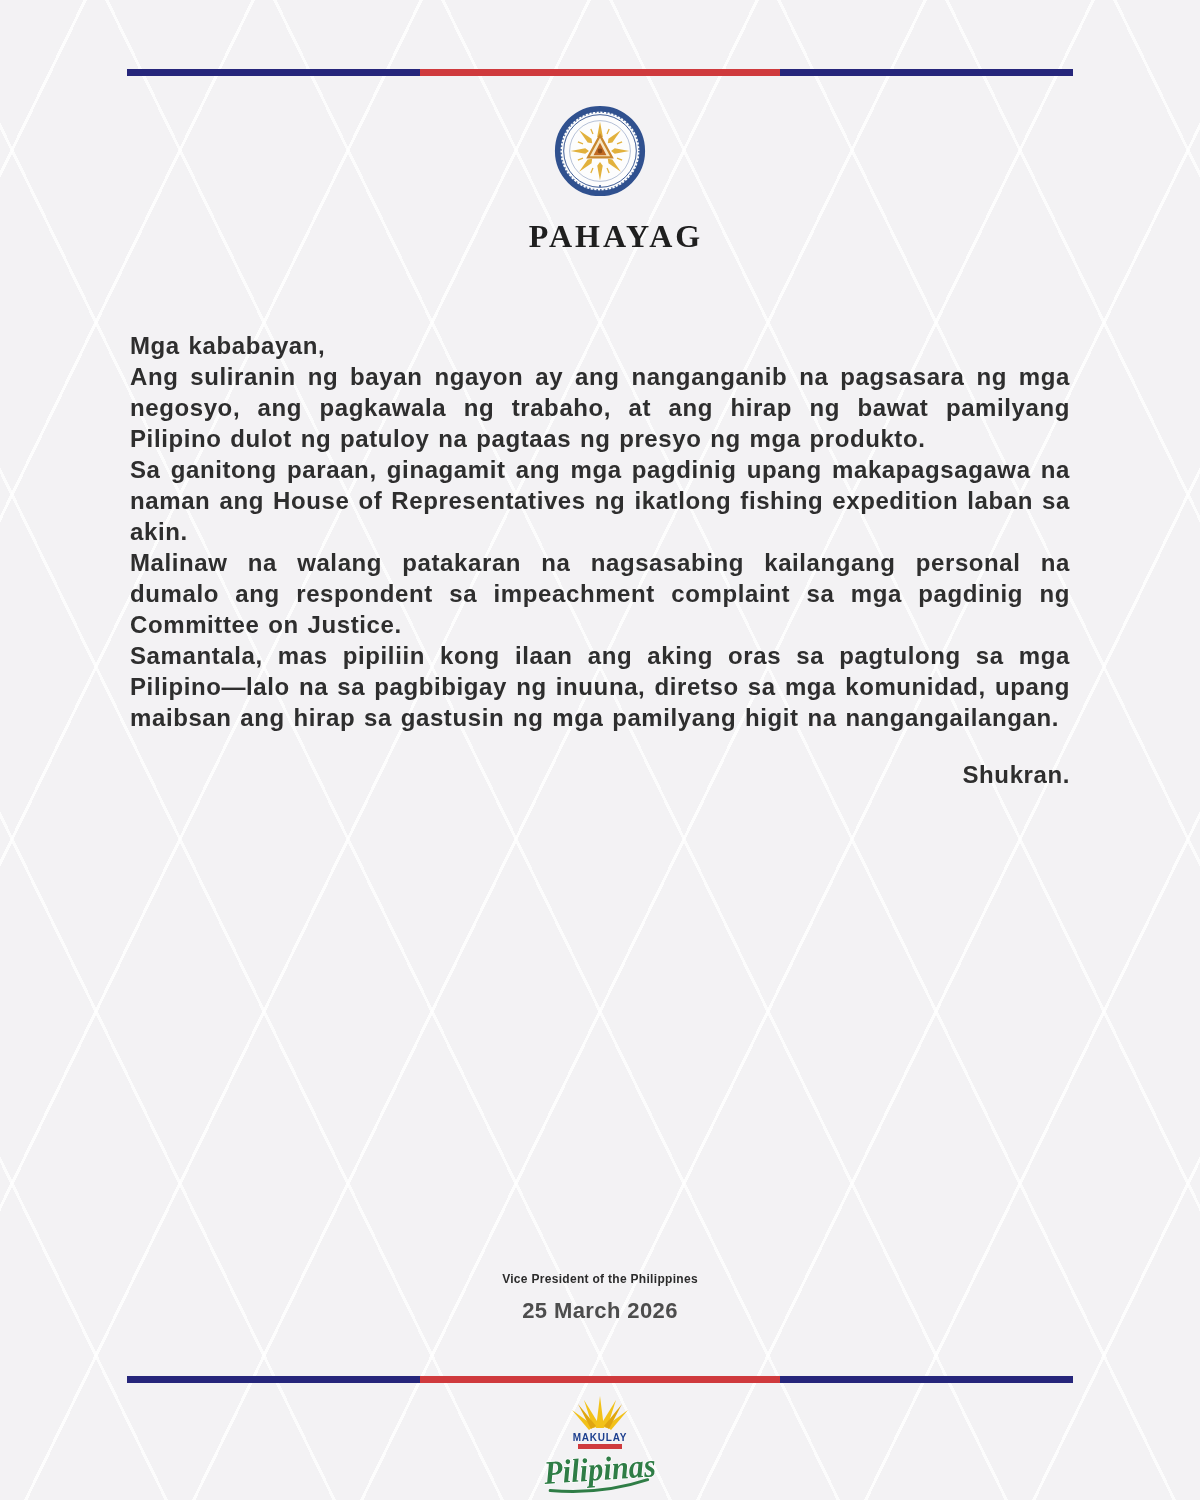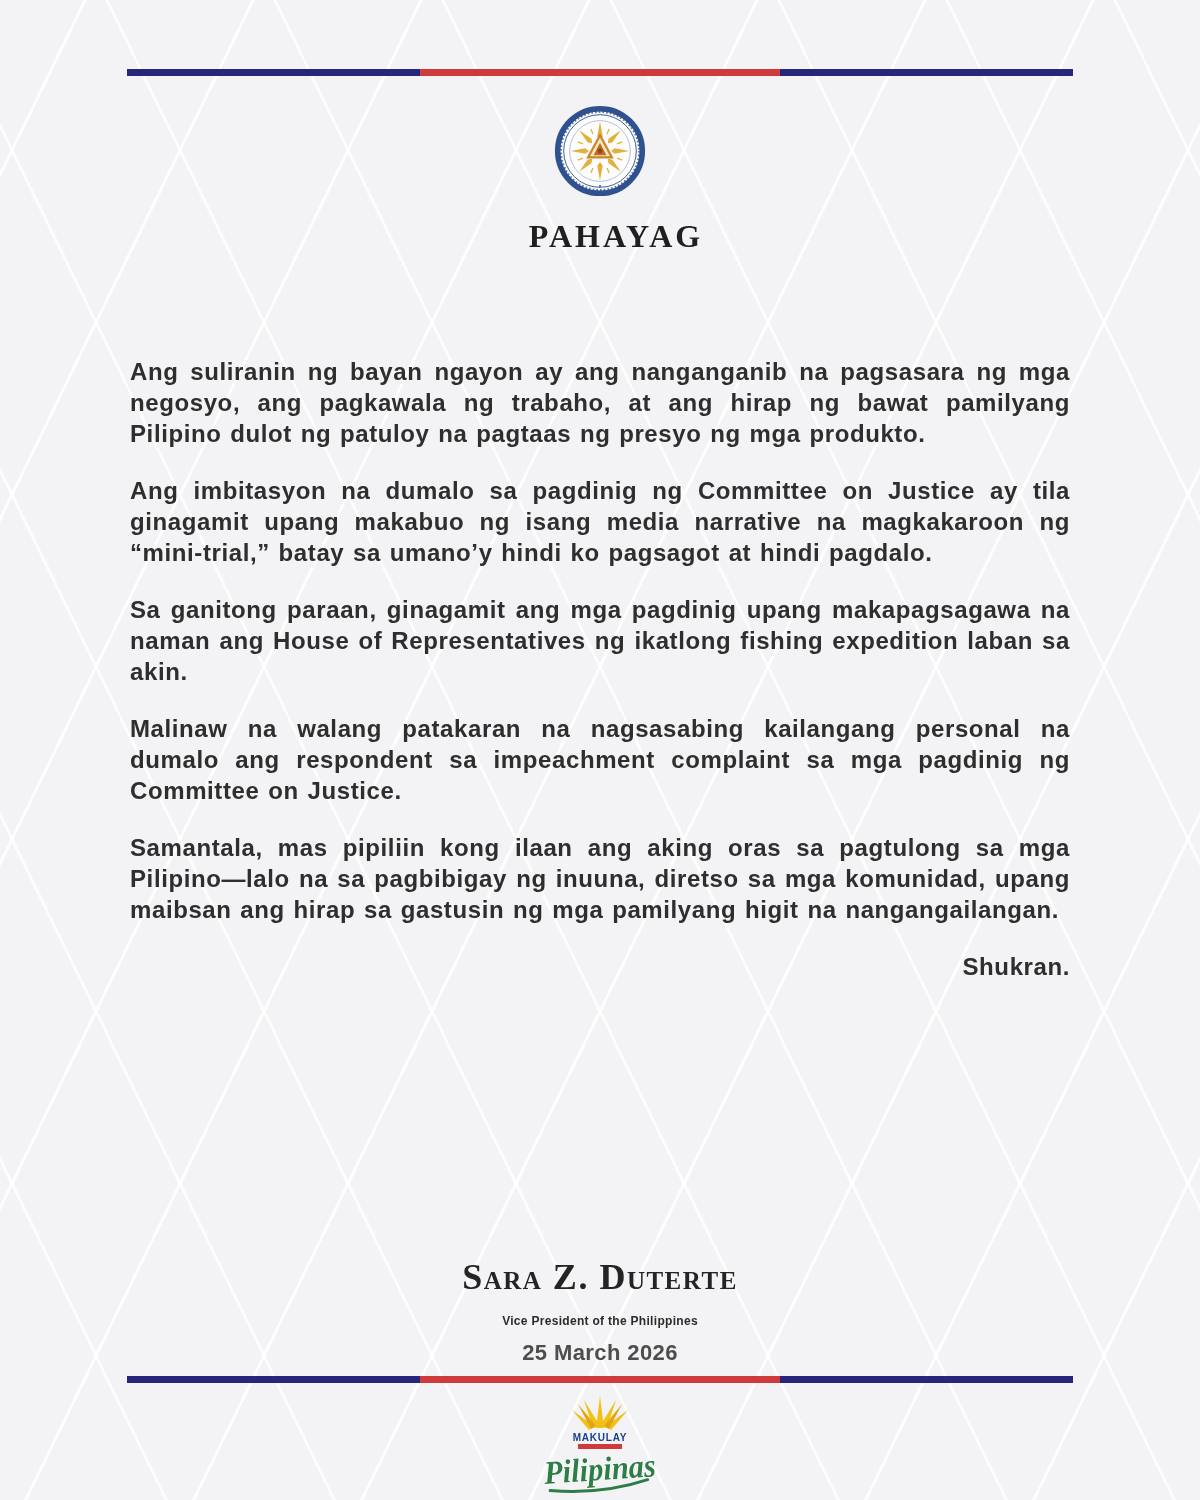--- a/index.html
+++ b/index.html
@@ -35,21 +35,21 @@
     color:#1f1f1f;
     margin-left:16px;
   }
 
   .letter {
     position:absolute; left:130px; top:330px; width:940px;
     font-size:24px; font-weight:700; line-height:31px;
     letter-spacing:.6px; word-spacing:1.5px;
     color:#2e2e2e;
   }
-  .letter p.para { margin-top:26px; text-align:justify; }
+  .letter p.para { text-align:justify; }
   .letter p.salutation, .letter p.closing { text-align:left; }
   .letter p.closing { margin-top:26px;text-align:right; }
 
   .signature {
     position:absolute; top:1256px; left:0; width:100%;
     text-align:center;
   }
   .sig-name {
     font-family:"Liberation Serif", serif;
     font-variant-caps:small-caps;
@@ -109,30 +109,29 @@
     </g>
     <path d="M50,33 L63,57 L37,57 Z" fill="#f7e7c3" stroke="#c9872e" stroke-width="2.4"></path>
     <path d="M50,41 L57,54.5 L43,54.5 Z" fill="#c06a22"></path>
     <circle cx="50" cy="50" r="2.6" fill="#8a4a16"></circle>
     <circle cx="50" cy="88" r="1.1" fill="#30518f"></circle>
   </svg>
 
   <h1 class="title">PAHAYAG</h1>
 
   <div class="letter">
+    <p class="salutation">Mga kababayan,</p>
     <p class="para">Ang suliranin ng bayan ngayon ay ang nanganganib na pagsasara ng mga negosyo, ang pagkawala ng trabaho, at ang hirap ng bawat pamilyang Pilipino dulot ng patuloy na pagtaas ng presyo ng mga produkto.</p>
-    <p class="para">Ang imbitasyon na dumalo sa pagdinig ng Committee on Justice ay tila ginagamit upang makabuo ng isang media narrative na magkakaroon ng “mini-trial,” batay sa umano’y hindi ko pagsagot at hindi pagdalo.</p>
     <p class="para">Sa ganitong paraan, ginagamit ang mga pagdinig upang makapagsagawa na naman ang House of Representatives ng ikatlong fishing expedition laban sa akin.</p>
     <p class="para">Malinaw na walang patakaran na nagsasabing kailangang personal na dumalo ang respondent sa impeachment complaint sa mga pagdinig ng Committee on Justice.</p>
     <p class="para">Samantala, mas pipiliin kong ilaan ang aking oras sa pagtulong sa mga Pilipino—lalo na sa pagbibigay ng inuuna, diretso sa mga komunidad, upang maibsan ang hirap sa gastusin ng mga pamilyang higit na nangangailangan.</p>
     <p class="closing">Shukran.</p>
   </div>
 
   <div class="signature">
-    <div class="sig-name">Sara Z. Duterte</div>
     <div class="sig-title">Vice President of the Philippines</div>
     <div class="sig-date">25 March 2026</div>
   </div>
 
   <div class="bar bottom">
     <div class="seg-navy"></div>
     <div class="seg-red"></div>
     <div class="seg-navy"></div>
   </div>
 

